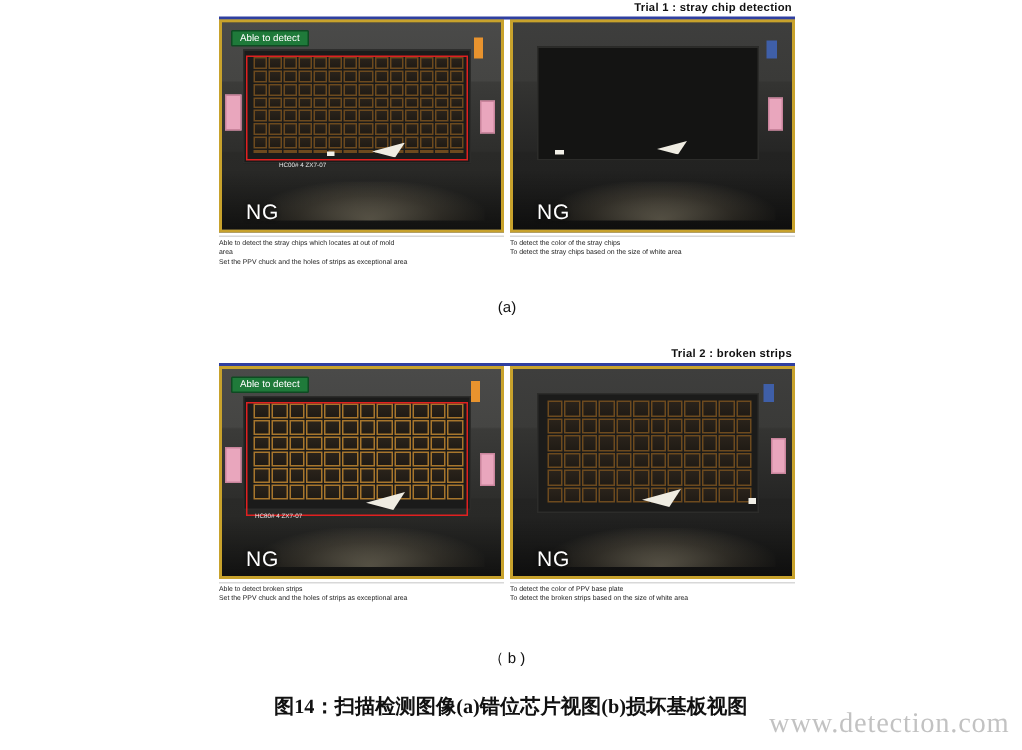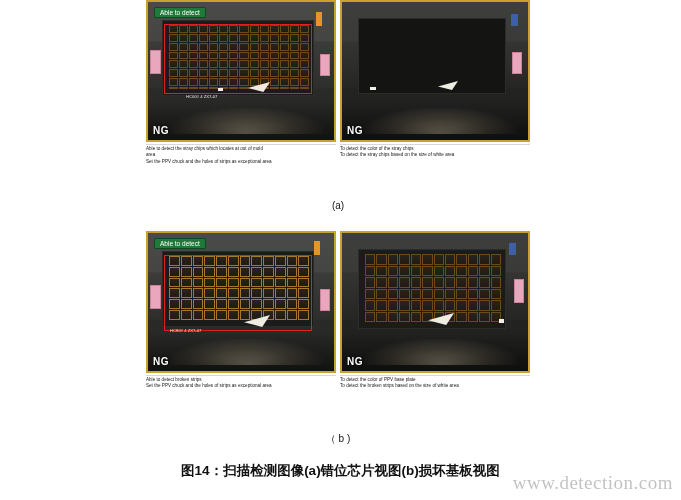--- a/index.html
+++ b/index.html
@@ -138,25 +138,25 @@
     position: absolute;
     background: #e8932e;
   }
   .bluechip {
     position: absolute;
     background: #3f5fa8;
   }
 
   .ng {
     position: absolute;
-    left: 5px;
+    left: 16px;
     bottom: 4px;
     color: #ffffff;
-    font-size: 10px;
-    font-weight: bold;
+    font-size: 14px;
+    font-weight: normal;
     letter-spacing: .5px;
     text-shadow: 0 0 3px rgba(0,0,0,.9);
   }
   .smalltag {
     position: absolute;
     color: #e9e9e9;
     font-size: 4.2px;
     white-space: nowrap;
   }
 
@@ -196,38 +196,43 @@
 
   .fig-caption {
     position: absolute;
     left: 0;
     right: 0;
     top: 462px;
     text-align: center;
     font-size: 13.5px;
     font-weight: bold;
     color: #111111;
+    font-family: Liberation Serif, serif;
   }
 
   .watermark {
     position: absolute;
     right: 8px;
     bottom: 6px;
     font-size: 19px;
     color: rgba(120,120,120,.45);
     font-family: "Liberation Serif", serif;
     letter-spacing: .5px;
     user-select: none;
   }
 </style>
 </head>
 <body>
 
 <div class="figure fig-a">
 
+  <div class="fig-header">
+    <span class="fig-title">Trial 1 : stray chip detection</span>
+    <span class="fig-header-rule"></span>
+  </div>
 
   <div class="panels">
 
     <div class="panel">
       <div class="imgbox">
         <div class="scene"></div>
         <div class="floorlight"></div>
 
         <div class="tray" style="left:14px; right:20px; top:18px; bottom:44px;">
           <div class="chipgrid" style="grid-template-columns:repeat(14,1fr); grid-template-rows:repeat(7,1fr);">
@@ -391,20 +396,24 @@
       </div>
     </div>
 
   </div>
 </div>
 
 <div class="sublabel sub-a">(a)</div>
 
 <div class="figure fig-b">
 
+  <div class="fig-header">
+    <span class="fig-title">Trial 2 : broken strips</span>
+    <span class="fig-header-rule"></span>
+  </div>
 
   <div class="panels">
 
     <div class="panel">
       <div class="imgbox">
         <div class="scene"></div>
         <div class="floorlight"></div>
 
         <div class="tray" style="left:14px; right:20px; top:18px; bottom:44px;">
           <div class="chipgrid" style="grid-template-columns:repeat(12,1fr); grid-template-rows:repeat(6,1fr);">

